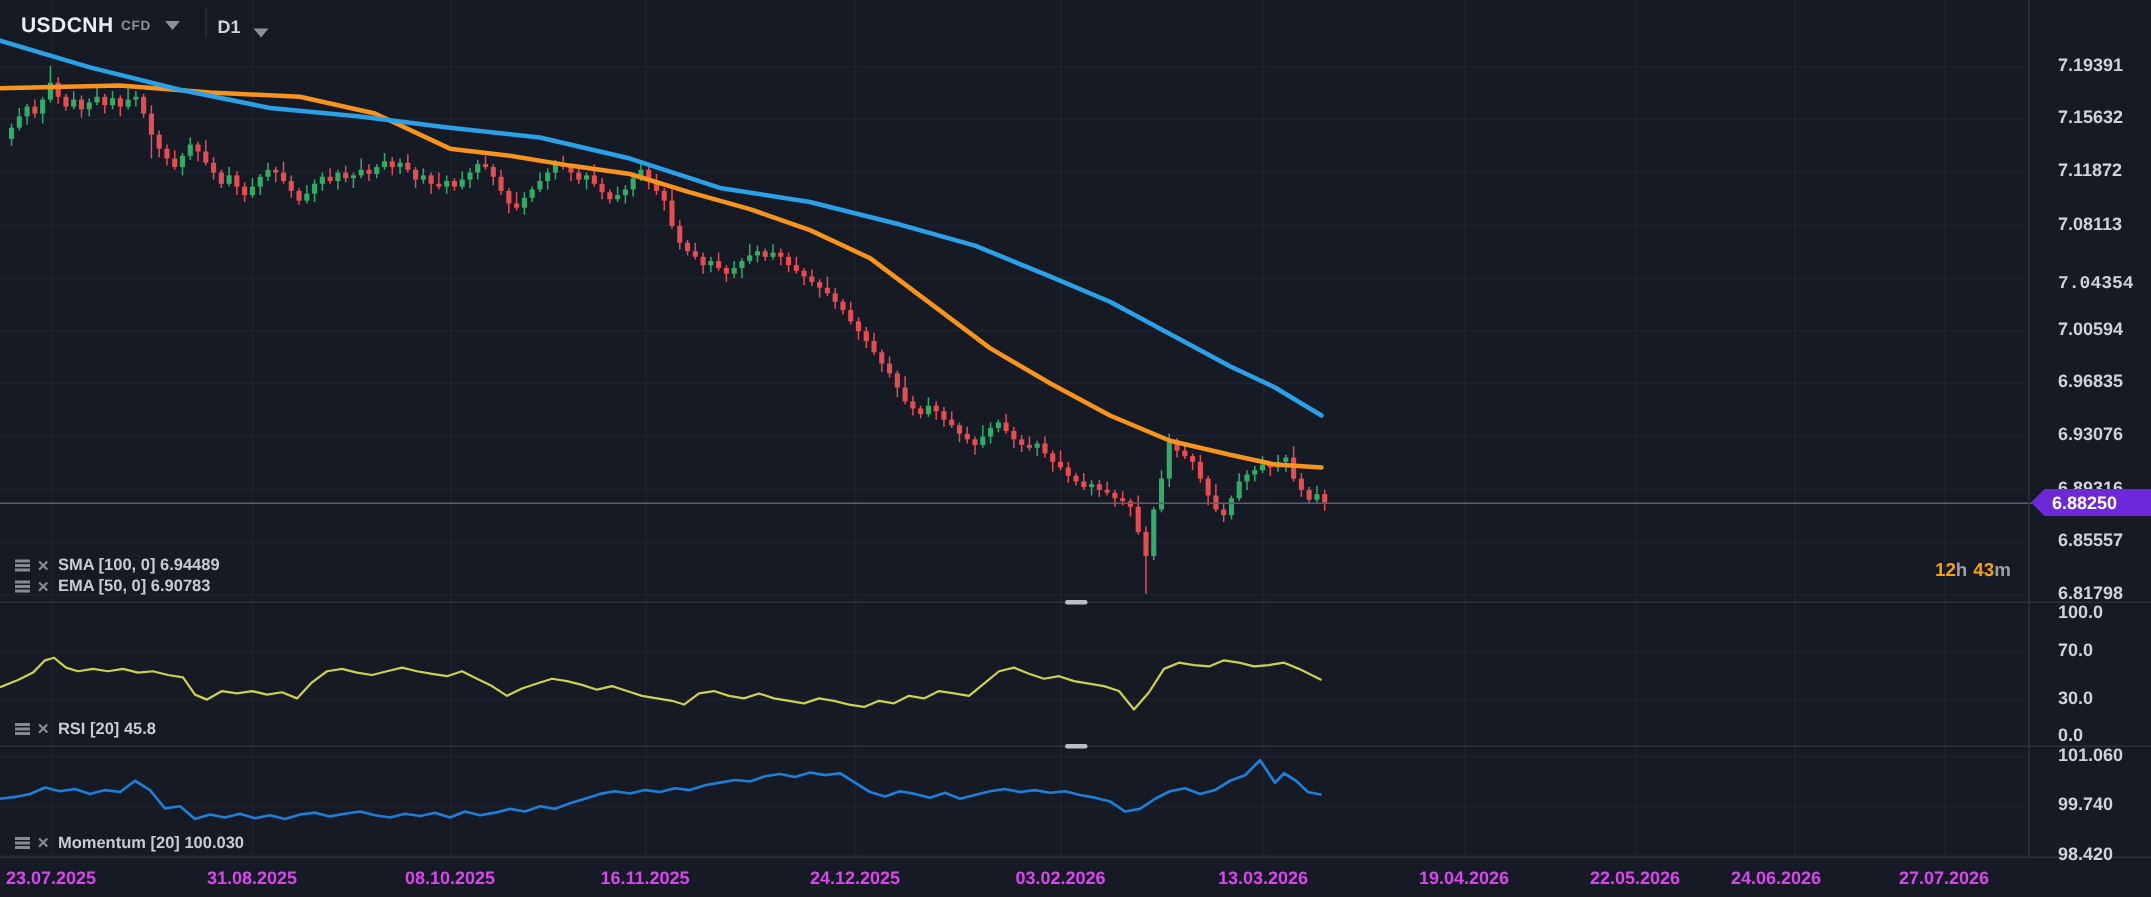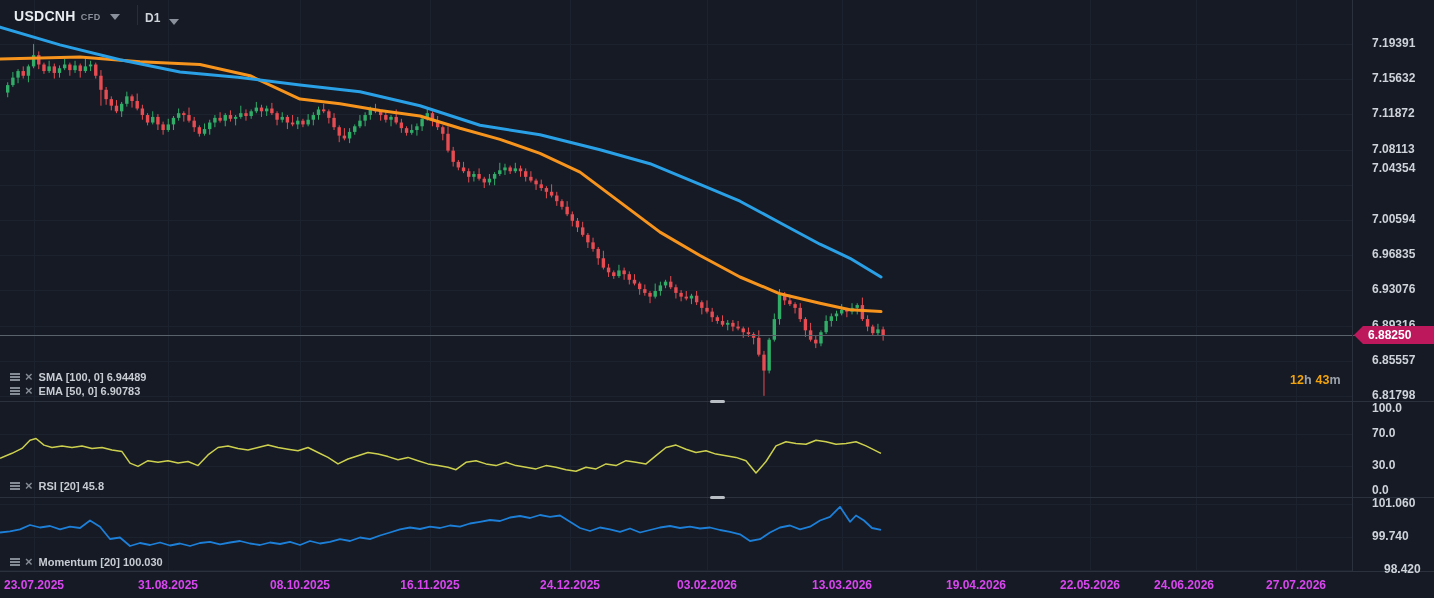--- a/index.html
+++ b/index.html
@@ -20,21 +20,21 @@
   .legend-row{display:flex;align-items:center;height:13px;z-index:6;}
   .legend-text{font-size:11px;font-weight:bold;color:#c7ccd3;margin-left:6px;white-space:nowrap;}
   .ic-settings{width:10px;height:8px;margin-right:5px;position:relative;display:inline-block;}
   .ic-settings:before{content:"";position:absolute;left:0;top:0;width:10px;height:2px;background:#858b95;
      box-shadow:0 3px 0 #858b95,0 6px 0 #858b95;}
   .ic-close{font-size:13px;line-height:10px;font-weight:bold;color:#858b95;display:inline-block;}
   
   .axis-label{position:absolute;left:1372px;font-size:12px;font-weight:bold;color:#ced3da;z-index:4;white-space:nowrap;text-align:right;}
   .date-label{position:absolute;top:578px;font-size:12px;font-weight:bold;color:#d946ef;transform:translateX(-50%);z-index:4;white-space:nowrap;}
   
-  #price-tag{left:1354px;width:80px;height:18px;background:#be185d;color:#ffffff;font-size:12px;
+  #price-tag{left:1354px;width:80px;height:18px;background:#6d28d9;color:#ffffff;font-size:12px;
      font-weight:bold;line-height:18px;padding-left:14px;box-sizing:border-box;z-index:6;
      clip-path:polygon(0 50%,9px 0,100% 0,100% 100%,9px 100%);}
   
   #countdown{left:1290px;width:78px;text-align:left;font-size:12.5px;font-weight:bold;z-index:6;}
   #countdown .num{color:#f2a20d;}
   #countdown .unit{color:#9aa0aa;}
   .sp{display:inline-block;width:4px;}
 </style>
 </head>
 <body>
@@ -457,34 +457,34 @@
     <span class="ic-settings"></span>
     <span class="ic-close">×</span>
     <span class="legend-text">Momentum [20] 100.030</span>
   </div>
 
   <div id="price-axis">
       <div class="axis-label" style="top: 36px;">7.19391</div>
       <div class="axis-label" style="top: 71.1842px;">7.15632</div>
       <div class="axis-label" style="top: 106.378px;">7.11872</div>
       <div class="axis-label" style="top: 141.562px;">7.08113</div>
-      <div class="axis-label" style="top: 161px;">7.04354</div>
+      <div class="axis-label" style="top: 182px; font-family: Liberation Mono, monospace;">7.04354</div>
       <div class="axis-label" style="top: 211.94px;">7.00594</div>
       <div class="axis-label" style="top: 247.124px;">6.96835</div>
       <div class="axis-label" style="top: 282.308px;">6.93076</div>
       <div class="axis-label" style="top: 317.502px;">6.89316</div>
       <div class="axis-label" style="top: 352.686px;">6.85557</div>
       <div class="axis-label" style="top: 387.87px;">6.81798</div>
       <div class="axis-label" style="top: 401px;">100.0</div>
       <div class="axis-label" style="top: 425.6px;">70.0</div>
       <div class="axis-label" style="top: 458.4px;">30.0</div>
       <div class="axis-label" style="top: 483px;">0.0</div>
       <div class="axis-label" style="top: 496px;">101.060</div>
       <div class="axis-label" style="top: 529px;">99.740</div>
-      <div class="axis-label" style="top: 562px; margin-left: 12px;">98.420</div>
+      <div class="axis-label" style="top: 562px;">98.420</div>
     </div>
   <div id="time-axis">
       <div class="date-label" style="left: 34px;">23.07.2025</div>
       <div class="date-label" style="left: 168px;">31.08.2025</div>
       <div class="date-label" style="left: 300px;">08.10.2025</div>
       <div class="date-label" style="left: 430px;">16.11.2025</div>
       <div class="date-label" style="left: 570px;">24.12.2025</div>
       <div class="date-label" style="left: 707px;">03.02.2026</div>
       <div class="date-label" style="left: 842px;">13.03.2026</div>
       <div class="date-label" style="left: 976px;">19.04.2026</div>

